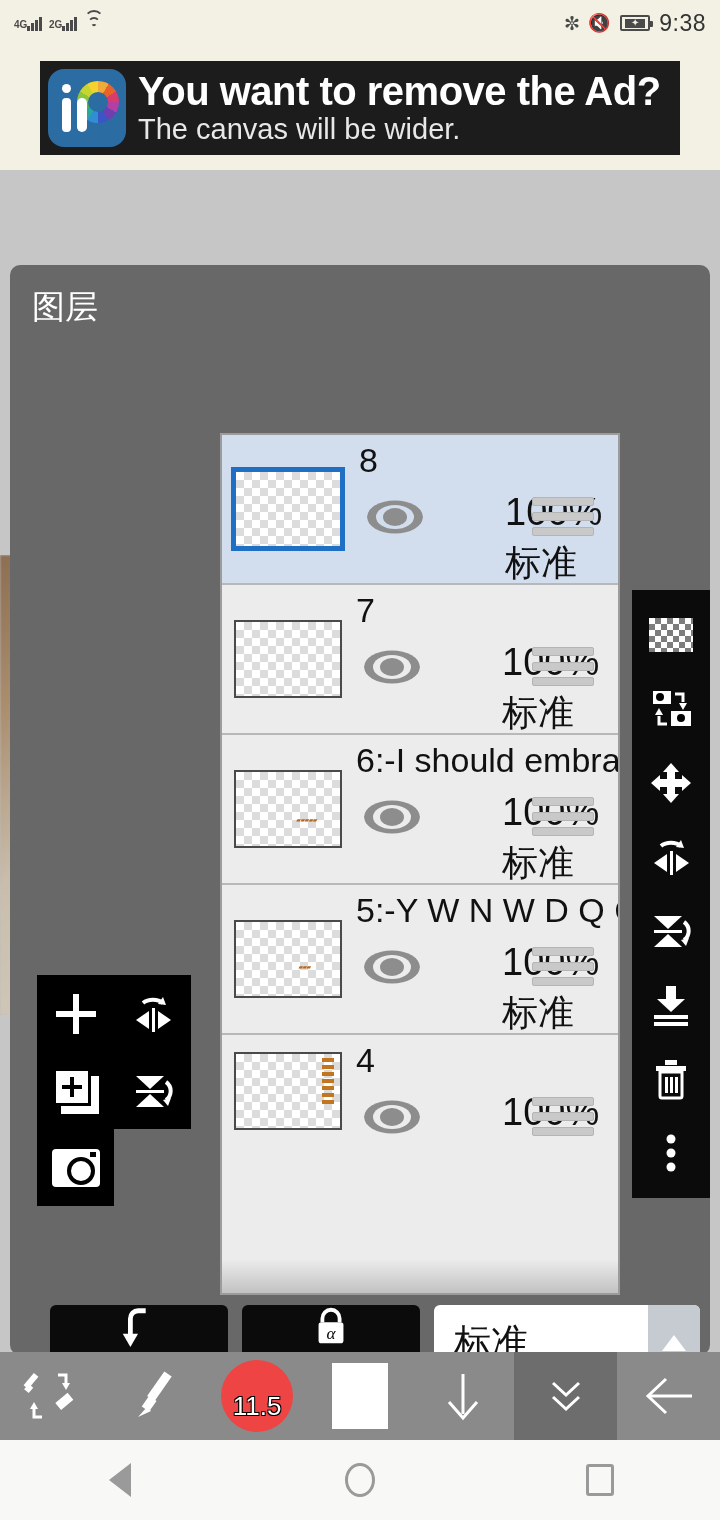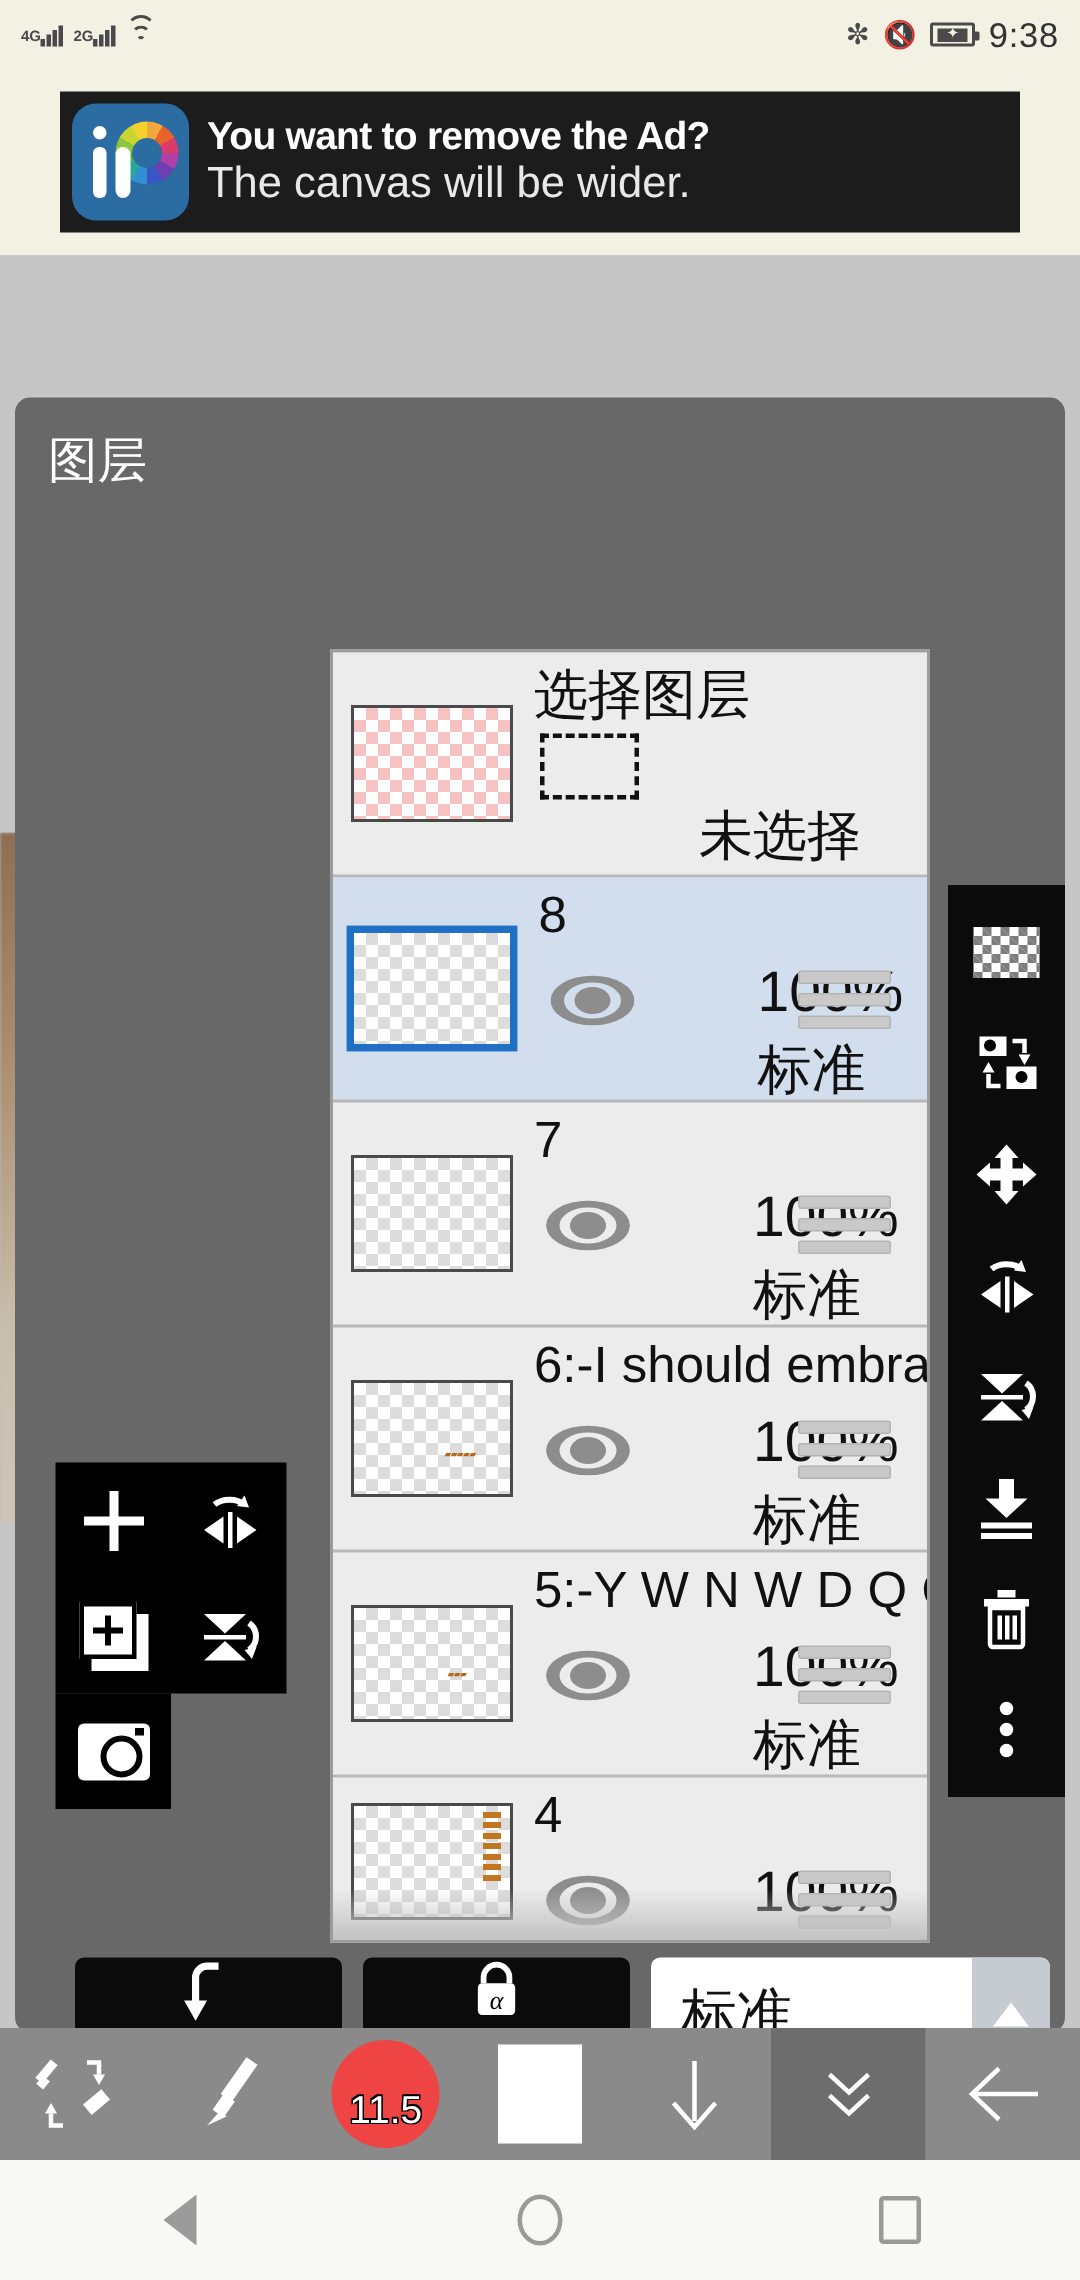--- a/index.html
+++ b/index.html
@@ -53,21 +53,21 @@
   .ad-logo .i-bar { position:absolute; left:14px; top:29px; width:9px; height:34px; border-radius:4px; background:#fff;}
   .ad-logo .p-bar { position:absolute; left:29px; top:29px; width:10px; height:34px; border-radius:5px; background:#fff;}
   .wheel { position:absolute; left:29px; top:12px; width:42px; height:42px; border-radius:50%;
            background: conic-gradient(#f2a93b 0deg 30deg,#e8632a 30deg 60deg,#d93c6a 60deg 90deg,
              #b23fa5 90deg 120deg,#6d3fb0 120deg 150deg,#3a56c4 150deg 180deg,
              #2f8fd0 180deg 210deg,#2aa89a 210deg 240deg,#4cb648 240deg 270deg,
              #8cc63f 270deg 300deg,#c8d42f 300deg 330deg,#f6d22e 330deg 360deg);}
   .wheel:after { content:""; position:absolute; left:11px; top:11px; width:20px; height:20px;
                  border-radius:50%; background:#2b6ca3; }
   .ad-text { flex:1 1 auto; min-width:0; }
-  .ad-h { color:#fff; font-size:26px; font-weight:bold; line-height:1.05; letter-spacing:-0.5px; white-space:nowrap;}
+  .ad-h { color:#fff; font-size:40px; font-weight:bold; line-height:1.05; letter-spacing:-0.5px; white-space:nowrap;}
   .ad-sub-row { display:flex; align-items:center; gap:14px; margin-top:2px;}
   .ad-sub { color:#e8e8e8; font-size:29px; line-height:1.1; white-space:nowrap;}
   .ad-cta { background:#0d9e84; color:#fff; font-size:17px; font-weight:bold;
             padding:7px 11px; border-radius:4px; white-space:nowrap; }
 
   
   .workspace { position:absolute; left:0; top:170px; width:720px; height:1270px; background:#c6c6c6; }
 
   
   .canvas-art { position:absolute; left:0; top:385px; width:660px; height:460px; overflow:hidden; }
@@ -339,28 +339,20 @@
       <div class="at-caption"></div>
       <div class="at-dot" style="left:8%;bottom:10%"></div>
       <div class="at-dot" style="left:70%;top:18%"></div>
     </div>
 
     <div class="panel">
       <div class="panel-title">图层</div>
 
       <div class="layerlist">
 
-        <div class="row hdr">
-          <div class="thumb pink"></div>
-          <div class="rbody">
-            <div class="hdr-title">选择图层</div>
-            <div class="hdr-box"></div>
-            <div class="hdr-state">未选择</div>
-          </div>
-        </div>
 
         <div class="row lyr sel">
           <div class="thumb sel-out"></div>
           <div class="rbody">
             <div class="lname">8</div>
             <div class="eye">
               <div class="outer"></div>
                 <div class="white"></div>
                 <div class="pupil"></div>
             </div>

